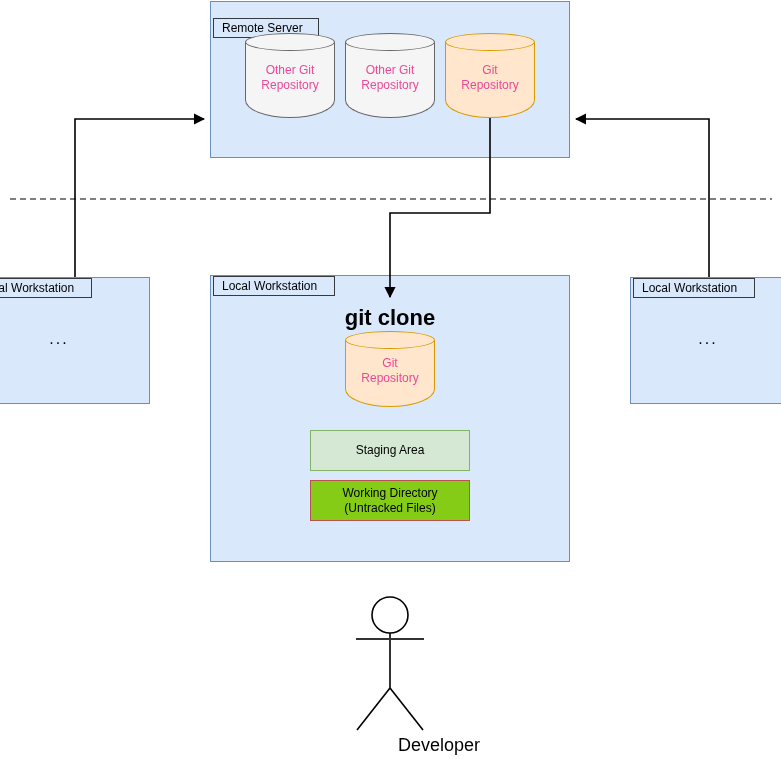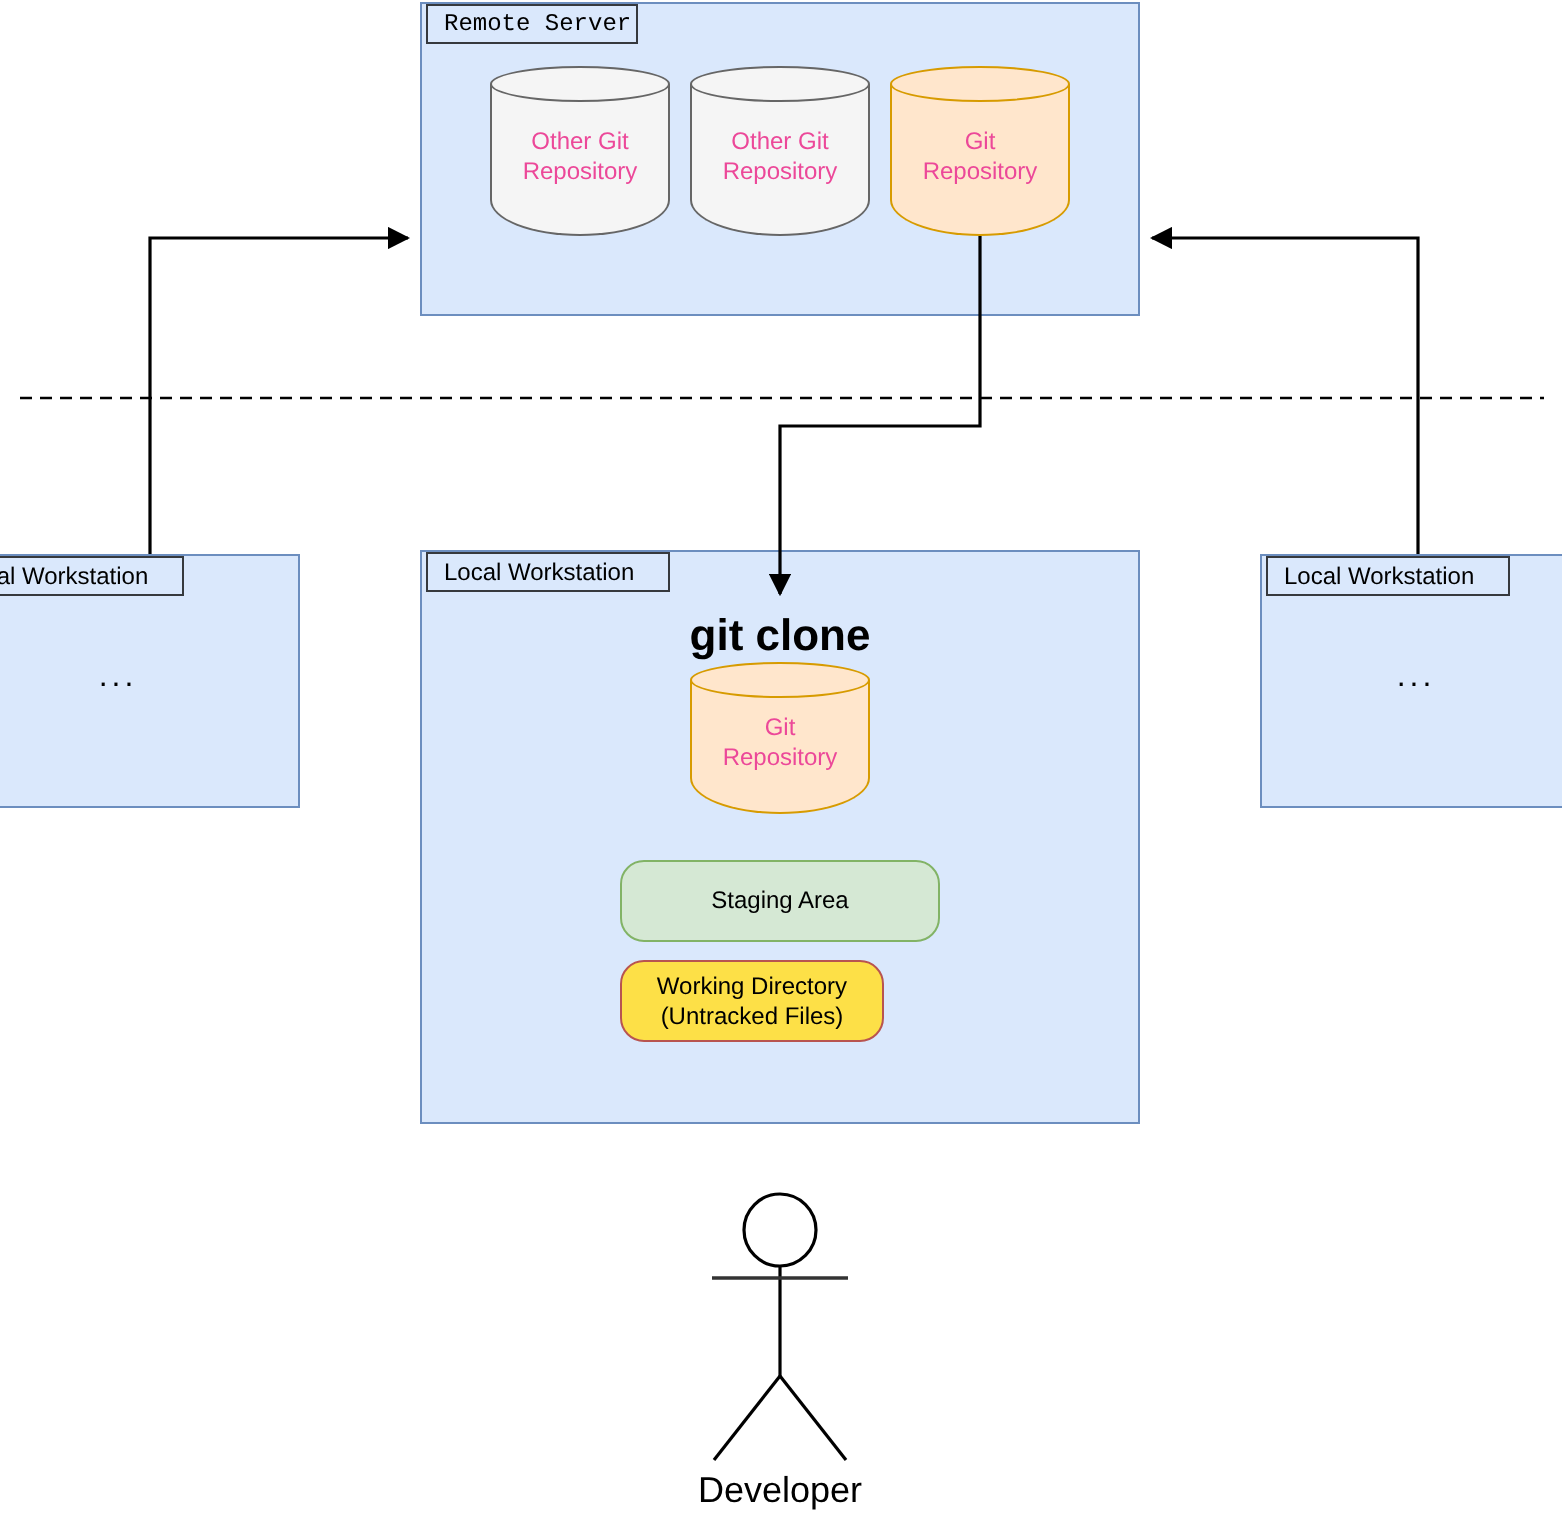--- a/index.html
+++ b/index.html
@@ -71,21 +71,21 @@
     text-align: center;
     font-size: 12px;
     line-height: 15px;
     color: #ec4899;
     z-index: 3;
     white-space: pre-line;
   }
   
   .stage-box {
     position: absolute;
-    border-radius: 12px;
+    border-radius: 0;
     box-sizing: border-box;
     display: flex;
     align-items: center;
     justify-content: center;
     text-align: center;
     font-size: 12px;
     line-height: 15px;
     white-space: pre-line;
     color: #000000;
   }
@@ -101,21 +101,21 @@
     position: absolute;
     font-size: 16px;
     letter-spacing: 2px;
     color: #000000;
     text-align: center;
   }
   .actor-label {
     position: absolute;
     font-size: 18px;
     color: #000000;
-    text-align: center;
+    text-align: right;
   }
   svg.overlay {
     position: absolute;
     left: 0;
     top: 0;
     width: 781px;
     height: 759px;
     pointer-events: none;
   }
   svg.overlay .conn {
@@ -140,21 +140,21 @@
     fill: none;
   }
 </style>
 </head>
 <body>
 
 <div id="canvas">
 
   <div class="container-box" style="left:210px; top:1px; width:360px; height:157px;"></div>
 
-  <div class="container-title" style="left:213px; top:2px; width:106px;font-family:Liberation Mono, monospace;">Remote Server</div>
+  <div class="container-title" style="left:213px; top:18px; width:106px;">Remote Server</div>
 
   <div class="cyl" style="left:245px; top:33px; width:90px; height:85px; --fill:#f5f5f5; --stroke:#666666;">
     <div class="body"></div>
     <div class="top"></div>
     <div class="cyl-label">Other Git
 Repository</div>
   </div>
 
   <div class="cyl" style="left:345px; top:33px; width:90px; height:85px; --fill:#f5f5f5; --stroke:#666666;">
     <div class="body"></div>
@@ -190,21 +190,21 @@
 
   <div class="cyl" style="left:345px; top:331px; width:90px; height:76px; --fill:#ffe6cc; --stroke:#d79b00;">
     <div class="body"></div>
     <div class="top"></div>
     <div class="cyl-label">Git
 Repository</div>
   </div>
 
   <div class="stage-box" style="left:310px; top:430px; width:160px; height:41px; background:#d5e8d4; border:1px solid #82b366;">Staging Area</div>
 
-  <div class="stage-box" style="left:310px; top:480px; width:132px; height:41px; background:#fde047; border:1px solid #b85450;">Working Directory
+  <div class="stage-box" style="left:310px; top:480px; width:160px; height:41px; background:#84cc16; border:1px solid #b85450;">Working Directory
 (Untracked Files)</div>
 
   <div class="actor-label" style="left:300px; top:735px; width:180px;">Developer</div>
 
   <svg class="overlay" viewBox="0 0 781 759" xmlns="http://www.w3.org/2000/svg">
     <defs>
       <marker id="arrowEnd" viewBox="0 0 10 10" refX="9" refY="5" markerWidth="7" markerHeight="7" orient="auto-start-reverse">
         <path d="M 0 0 L 10 5 L 0 10 z" fill="#000000"></path>
       </marker>
     </defs>

